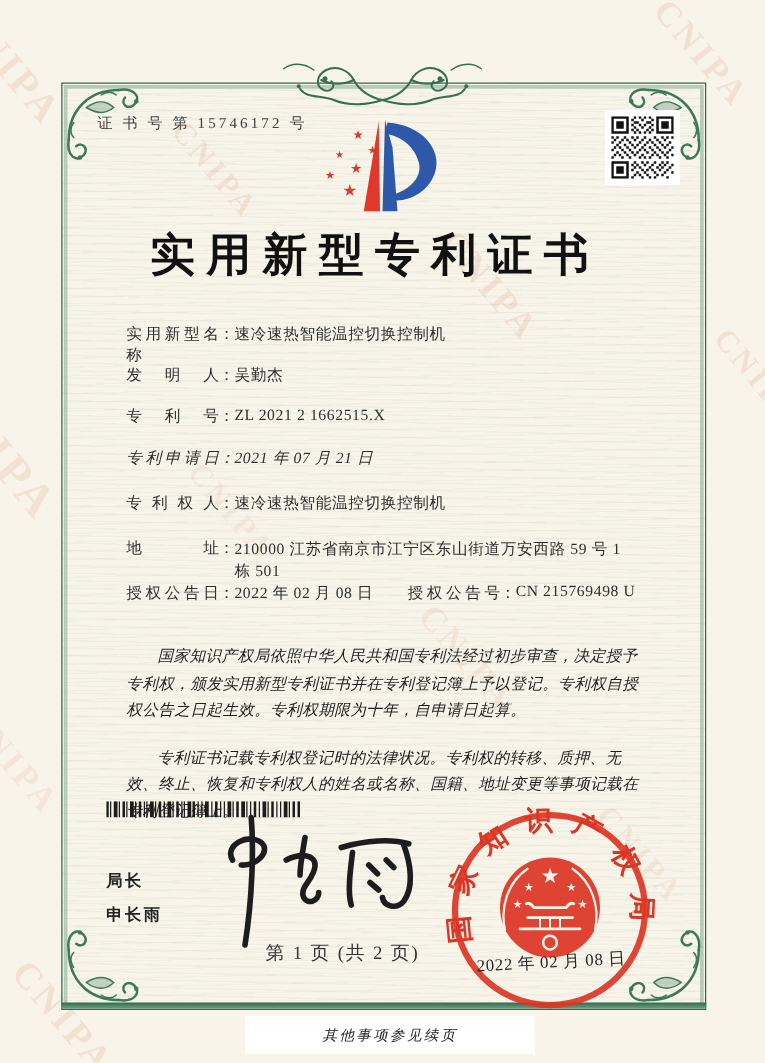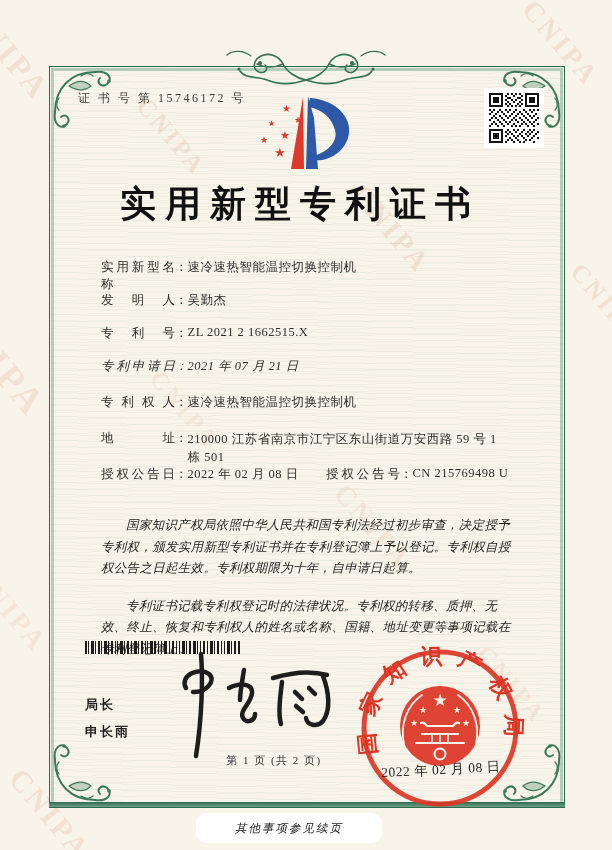--- a/index.html
+++ b/index.html
@@ -42,23 +42,23 @@
   
   .barcode{position:absolute;left:85px;top:641px;}
   .director{position:absolute;left:85px;top:696px;font-family:"Liberation Sans","DejaVu Sans",sans-serif;
             font-weight:600;font-size:13px;letter-spacing:2px;color:#222;}
   .director div{margin-bottom:9px;}
   .signature{position:absolute;left:155px;top:648px;}
   .seal{position:absolute;left:355px;top:645px;}
   .seal-date{position:absolute;left:352px;top:761px;width:178px;text-align:center;
              font-size:13.5px;color:#262626;letter-spacing:.5px;transform:rotate(-3deg);z-index:5;}
   .page-info{position:absolute;left:0;top:753px;width:548px;text-align:center;
-             font-size:11px;letter-spacing:1.5px;color:#333;}
-  .cont-band{position:absolute;left:196px;top:813px;width:186px;height:30px;background:#ffffff;
-             display:flex;align-items:center;justify-content:center;border-radius:10px;}
+             font-size:15px;letter-spacing:1.5px;color:#333;}
+  .cont-band{position:absolute;left:196px;top:813px;width:232px;height:30px;background:#ffffff;
+             display:flex;align-items:center;justify-content:center;}
   .cont-note{font-size:11.5px;font-style:italic;letter-spacing:2px;color:#222;}
   svg{display:block;}
 </style>
 </head>
 <body>
 
 <div class="page">
 
   <span class="wm" style="left:-16px;top:-4px;font-size:32px;">CNIPA</span>
   <span class="wm" style="left:152px;top:92px;font-size:25px;">CNIPA</span>

